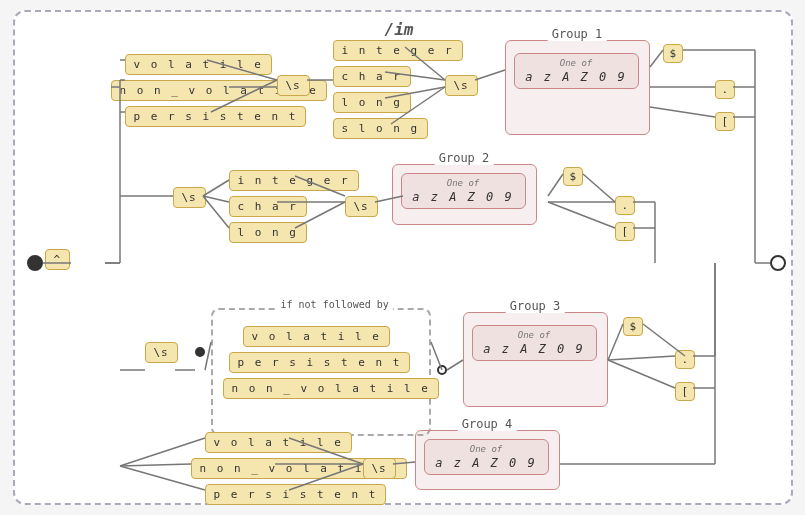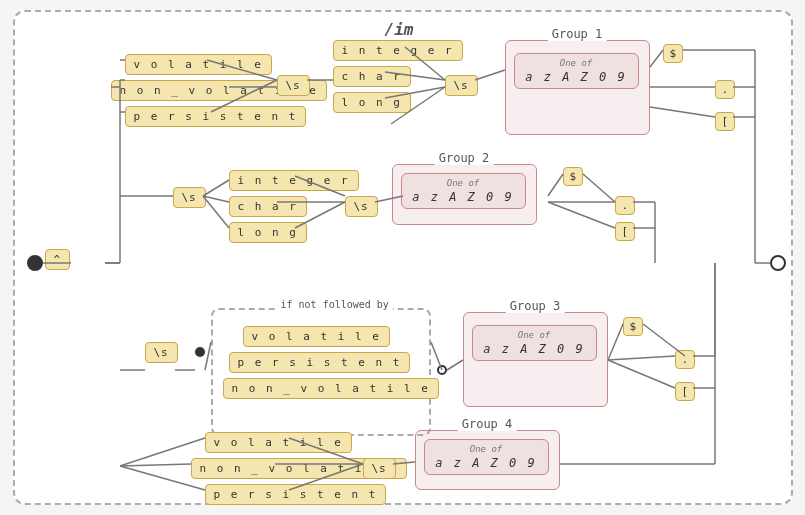--- a/index.html
+++ b/index.html
@@ -164,20 +164,21 @@
 
   <div class="node-box" style="top:42px; left:110px; letter-spacing:2px;">v o l a t i l e</div>
   <div class="node-box" style="top:68px; left:96px; letter-spacing:2px;">n o n _ v o l a t i l e</div>
   <div class="node-box" style="top:94px; left:110px; letter-spacing:2px;">p e r s i s t e n t</div>
 
   <div class="node-box" style="top:63px; left:262px;">\s</div>
 
   <div class="node-box" style="top:28px; left:318px; letter-spacing:2px;">i n t e g e r</div>
   <div class="node-box" style="top:54px; left:318px; letter-spacing:2px;">c h a r</div>
   <div class="node-box" style="top:80px; left:318px; letter-spacing:2px;">l o n g</div>
+  <div class="node-box" style="top:106px; left:318px; letter-spacing:2px;">s l o n g</div>
 
   <div class="node-box" style="top:63px; left:430px;">\s</div>
 
   <div class="group-box" style="top:28px; left:490px; width:145px; height:95px;">
     <span class="group-label">Group 1</span>
     <div class="oneof-box" style="position:relative; top:12px; left:8px; width:125px;">
       <span class="oneof-label">One of</span>
       <span class="oneof-content">a z A Z 0 9</span>
     </div>
   </div>

